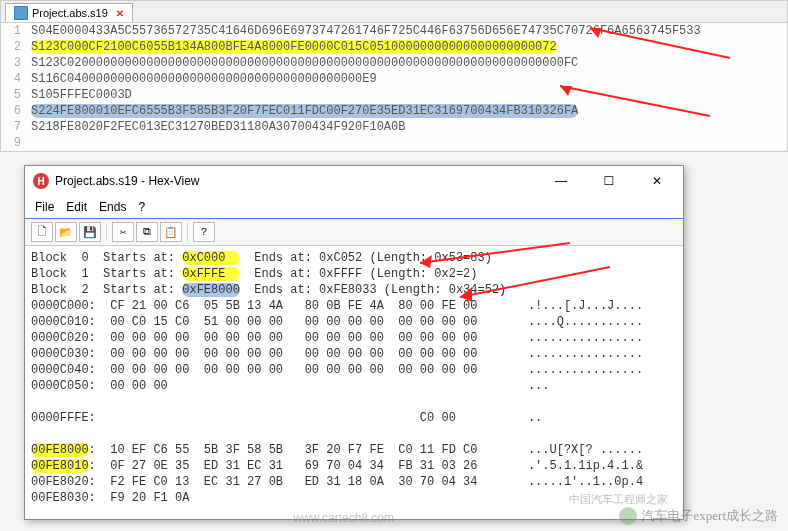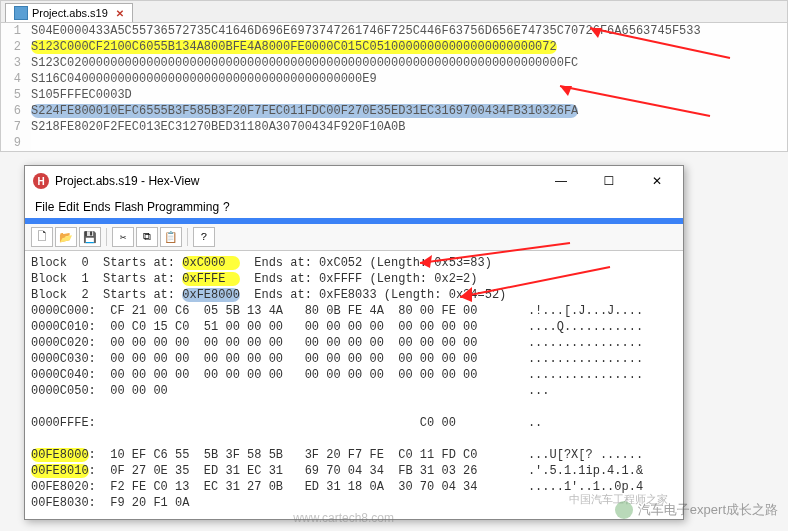--- a/index.html
+++ b/index.html
@@ -24,28 +24,28 @@
 .hl-b { background: #a8c5e5; border-radius: 7px; }
 .win {
   position: absolute; top: 165px; left: 24px; width: 660px; height: 355px;
   background: #fff; border: 1px solid #888; box-shadow: 2px 2px 8px rgba(0,0,0,.3);
 }
 .titlebar { display: flex; align-items: center; padding: 6px 8px; font-family: Tahoma, sans-serif; font-size: 12px; }
 .titlebar .hicon { width: 16px; height: 16px; background: #d04040; border-radius: 50%; color: #fff; font-weight: bold; font-size: 10px; display: inline-flex; align-items: center; justify-content: center; margin-right: 6px; }
 .titlebar .ttl { flex: 1; }
 .winbtns { display: flex; gap: 20px; margin-right: 4px; }
 .winbtn { width: 28px; height: 18px; display: inline-flex; align-items: center; justify-content: center; font-family: Arial; font-size: 12px; }
-.menubar { padding: 2px 8px; font-family: Tahoma, sans-serif; font-size: 12px; display: flex; gap: 0; border-bottom: 6px solid #3b82f6; }
+.menubar { padding: 2px 8px; font-family: Tahoma, sans-serif; font-size: 12px; display: flex; gap: 8px; border-bottom: 1px solid #3b82f6; }
 .menubar span { padding: 2px 2px; }
 .toolbar { padding: 3px 6px; border-bottom: 1px solid #c8c8c8; display: flex; gap: 2px; align-items: center; background: #f8f8f8; }
 .tbtn { width: 22px; height: 20px; border: 1px solid #bbb; background: #fff; display: inline-flex; align-items: center; justify-content: center; font-size: 11px; }
 .tsep { width: 1px; height: 18px; background: #ccc; margin: 0 3px; }
 .hexbody { padding: 4px 6px; font-family: "Courier New", monospace; font-size: 12px; line-height: 16px; white-space: pre; color: #333; overflow: hidden; }
 .arrow { position: absolute; pointer-events: none; }
-.watermark { position: absolute; bottom: 12px; right: 10px; font-family: Liberation Sans, sans-serif; font-size: 13px; color: rgba(80,80,80,.55); display: flex; align-items: center; gap: 5px; }
+.watermark { position: absolute; bottom: 6px; right: 10px; font-family: Liberation Serif, serif; font-size: 13px; color: rgba(80,80,80,.55); display: flex; align-items: center; gap: 5px; }
 .watermark .wicon { width: 18px; height: 18px; border-radius: 50%; background: rgba(80,160,80,.4); display: inline-block; }
 .watermark2 { position: absolute; bottom: 24px; right: 120px; font-family: sans-serif; font-size: 11px; color: rgba(120,120,120,.5); }
 </style>
 </head>
 <body>
 
 <div class="ed">
   <div class="tab-bar">
     <div class="tab">
       <span class="ficon"></span>
@@ -72,21 +72,20 @@
     <div class="winbtns">
       <span class="winbtn">—</span>
       <span class="winbtn">☐</span>
       <span class="winbtn">✕</span>
     </div>
   </div>
   <div class="menubar" id="menubar">
       <span>File</span>
       <span>Edit</span>
       <span>Ends</span>
-      <span>Flash Programming</span>
       <span>?</span>
     </div>
   <div class="toolbar">
     <span class="tbtn">🗋</span>
     <span class="tbtn">📂</span>
     <span class="tbtn">💾</span>
     <span class="tsep"></span>
     <span class="tbtn">✂</span>
     <span class="tbtn">⧉</span>
     <span class="tbtn">📋</span>

